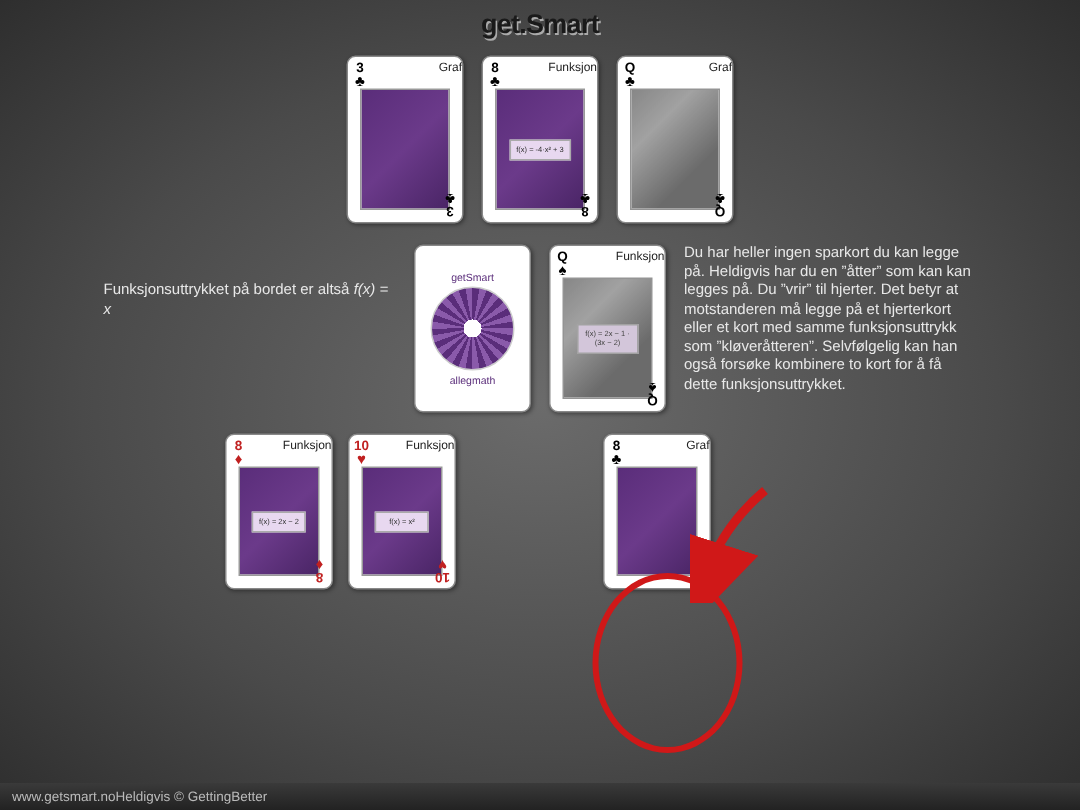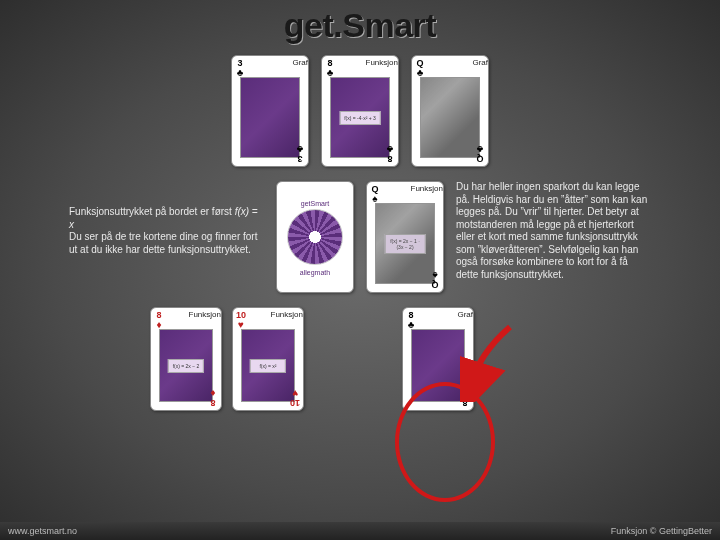--- a/index.html
+++ b/index.html
@@ -4,21 +4,21 @@
 <style>
   * { box-sizing: border-box; margin: 0; padding: 0; }
   body {
     width: 720px; height: 540px;
     background: radial-gradient(ellipse at center, #6b6b6b 0%, #4a4a4a 60%, #2e2e2e 100%);
     font-family: Arial, sans-serif;
     position: relative;
     overflow: hidden;
   }
   .title { text-align: center; padding-top: 6px; }
-  .title h1 { font-size: 34px; font-weight: bold; color: #1a1a1a; text-shadow: 1px 1px 0 #aaa; letter-spacing: -0.5px; }
+  .title h1 { font-size: 18px; font-weight: bold; color: #1a1a1a; text-shadow: 1px 1px 0 #aaa; letter-spacing: -0.5px; }
   .title h2 { font-size: 20px; font-weight: bold; color: #1a1a1a; text-shadow: 1px 1px 0 #aaa; margin-top: -2px; }
 
   .row { display: flex; justify-content: center; gap: 12px; }
   .row1 { margin-top: 10px; }
   .row2 { margin-top: 14px; align-items: flex-start; }
   .row3 { margin-top: 14px; justify-content: flex-start; padding-left: 150px; gap: 10px; }
 
   .card {
     width: 78px; height: 112px;
     background: #fff; border-radius: 6px;
@@ -81,21 +81,21 @@
   .arrow {
     position: absolute;
     left: 460px; top: 322px;
     width: 60px; height: 80px;
     pointer-events: none;
   }
 
   .footer {
     position: absolute; bottom: 0; left: 0; right: 0;
     height: 18px; background: linear-gradient(#3a3a3a, #222);
-    display: flex; justify-content: space-between; align-items: center;
+    display: flex; align-items: center;
     padding: 0 8px; font-size: 9px; color: #bbb;
   }
   .red { color: #c02020; }
   .spacer { width: 78px; }
 </style>
 </head>
 <body>
 
 <div class="title">
   <h1>get.Smart</h1>
@@ -121,22 +121,21 @@
     <div class="card-title">Graf</div>
     <div class="card-body graf photo"></div>
     <div class="corner br"><span>Q</span><span class="suit">♣</span></div>
   </div>
 </div>
 
 <div class="row row2">
   <div class="textblock">
     <br>
     <br>
-    <span>Funksjonsuttrykket på bordet er først </span><span class="em">f(x) = x</span><br>
-    <span>Du ser på de tre kortene dine og finner fort ut at du ikke har dette funksjonsuttrykket.</span>
+    <span>Funksjonsuttrykket på bordet er altså </span><span class="em">f(x) = x</span><br>
   </div>
 
   <div class="logo-card">
     <div class="logo-label">getSmart</div>
     <div class="spiro"></div>
     <div class="logo-label">allegmath</div>
   </div>
 
   <div class="card">
     <div class="corner tl"><span>Q</span><span class="suit">♠</span></div>
@@ -183,14 +182,14 @@
   <defs>
       <marker id="ah" markerWidth="10" markerHeight="10" refX="5" refY="5" orient="auto">
     <path d="M0,0 L10,5 L0,10 Z" fill="#d01818"></path>
       </marker>
     </defs>
   <path d="M50,5 Q20,30 8,68" stroke="#d01818" stroke-width="6" fill="none" marker-end="url(#ah)"></path>
 </svg>
 
 <div class="footer">
   <span>www.getsmart.no</span>
-  <span>Funksjon © GettingBetter</span>
+  <span>Heldigvis © GettingBetter</span>
 </div>
 
 </body></html>

